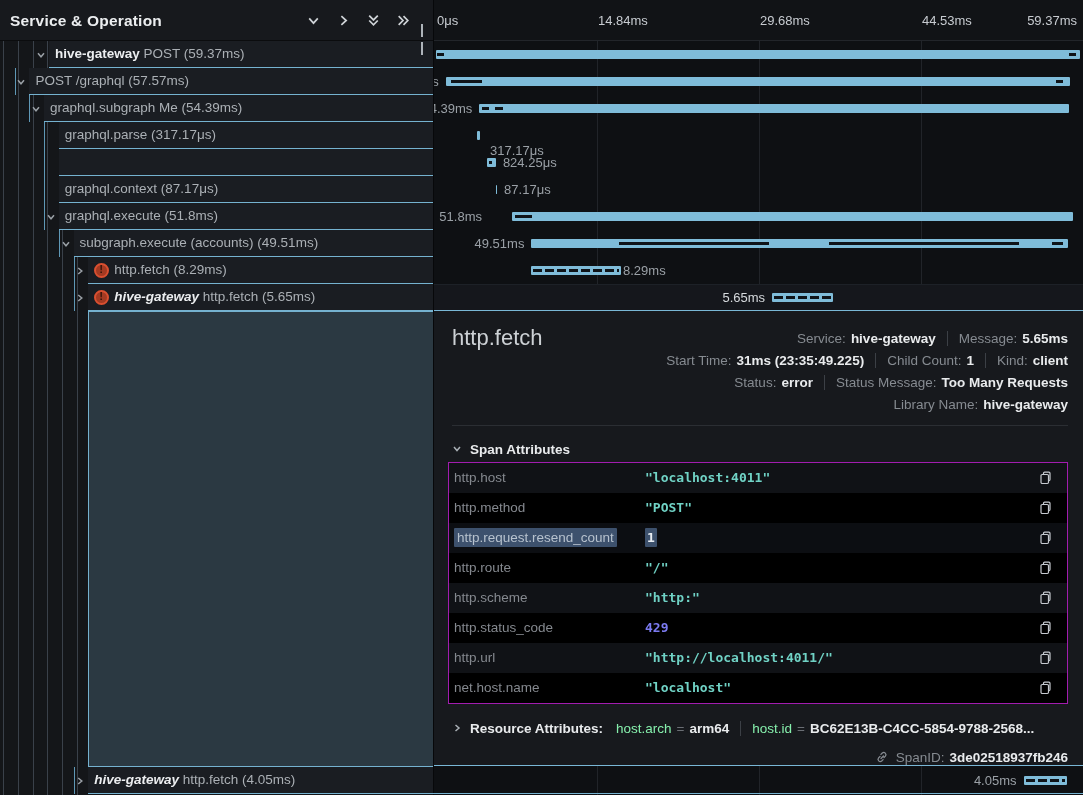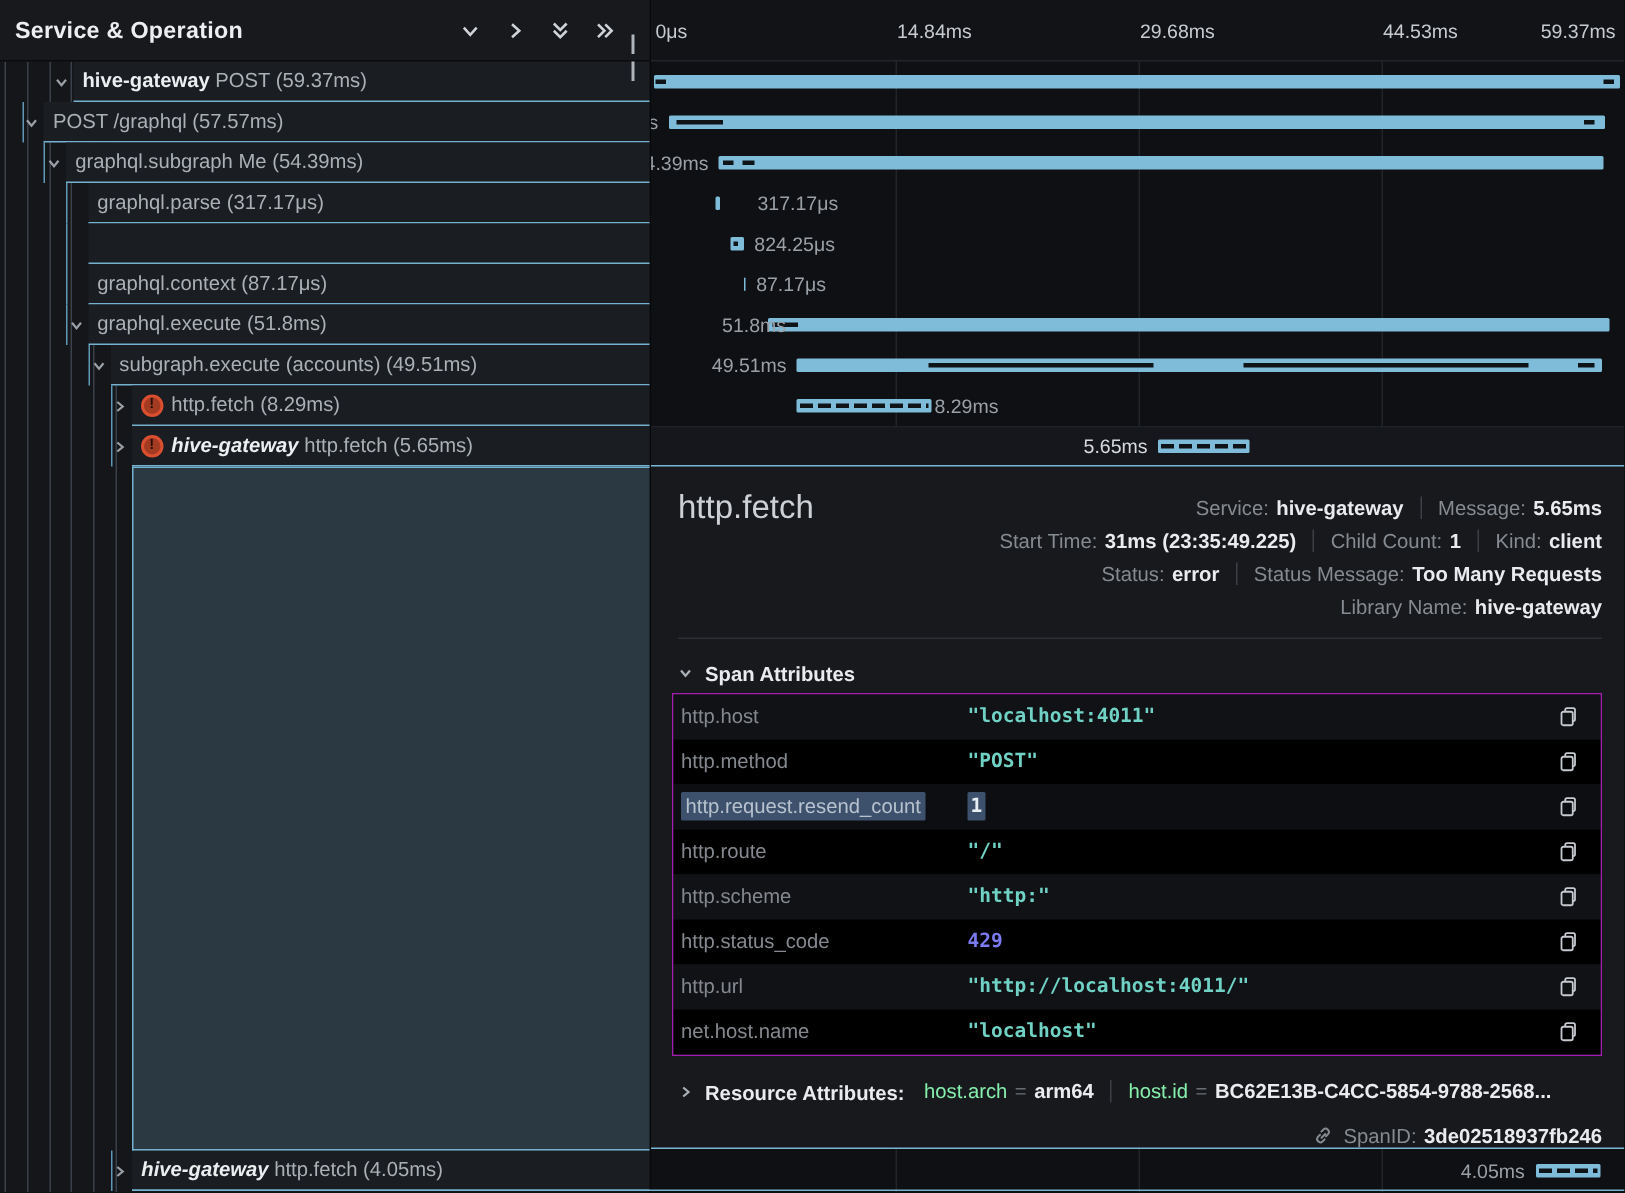--- a/index.html
+++ b/index.html
@@ -214,37 +214,37 @@
         </div>
         <div class="bar-row" style="top: 95px;">
           <div class="bar" style="left: 45.36px; width: 589.588px;">
             <div class="bar-mark" style="left: 3px; width: 7px;"></div>
             <div class="bar-mark" style="left: 16px; width: 8px;"></div>
           </div>
           <div class="bar-label" style="right: 610.64px;">54.39ms</div>
         </div>
         <div class="bar-row" style="top: 122px;">
           <div class="bar" style="left: 42.65px; width: 3.43628px;"></div>
-          <div class="bar-label" style="left: 71px;">317.17μs</div>
+          <div class="bar-label" style="left: 56px; margin-top: 15px;">317.17μs</div>
         </div>
         <div class="bar-row" style="top: 149px;">
           <div class="bar" style="left: 52.948px; width: 8.93216px;">
             <div class="bar-mark" style="left: 2px; width: 3px;"></div>
           </div>
           <div class="bar-label" style="left: 68.8802px;">824.25μs</div>
         </div>
         <div class="bar-row" style="top: 176px;">
           <div class="bar" style="left: 61.62px; width: 1.5px;"></div>
           <div class="bar-label" style="left: 70.12px;">87.17μs</div>
         </div>
         <div class="bar-row" style="top: 203px;">
           <div class="bar" style="left: 77.88px; width: 561.512px;">
             <div class="bar-mark" style="left: 3px; width: 17px;"></div>
           </div>
-          <div class="bar-label" style="right: 559px;">51.8ms</div>
+          <div class="bar-label" style="right: 601px;">51.8ms</div>
         </div>
         <div class="bar-row" style="top: 230px;">
           <div class="bar" style="left: 97.392px; width: 536.688px;">
             <div class="bar-mark" style="left: 88px; width: 150px;"></div>
             <div class="bar-mark" style="left: 298px; width: 190px;"></div>
             <div class="bar-mark" style="left: 521px; width: 11px;"></div>
           </div>
           <div class="bar-label" style="right: 558.608px;">49.51ms</div>
         </div>
         <div class="bar-row" style="top: 257px;">

